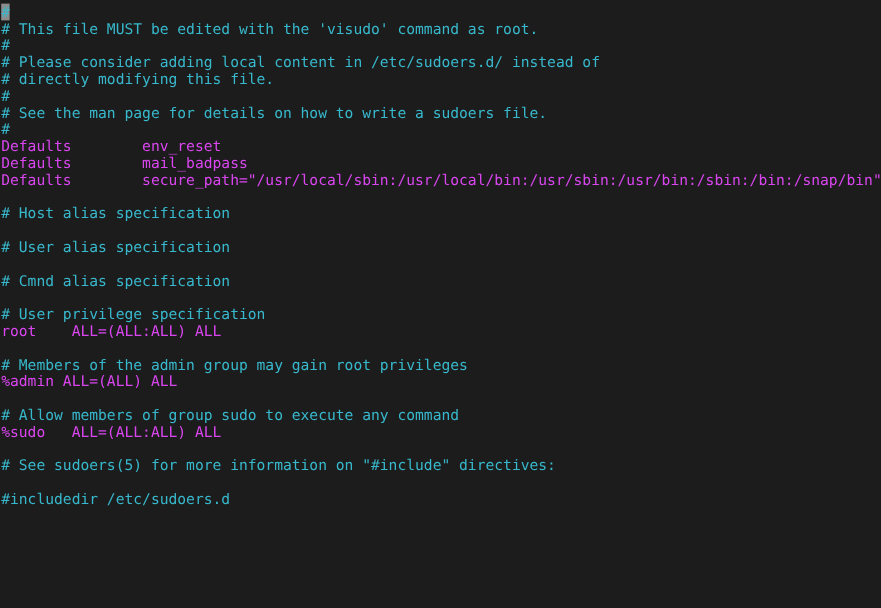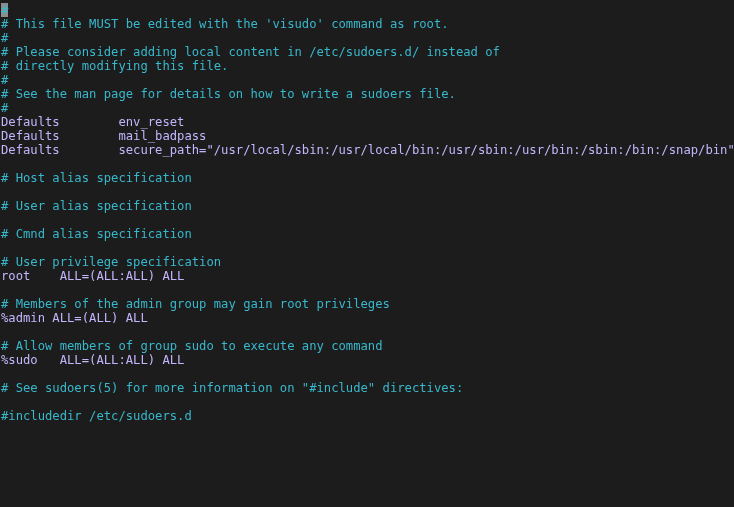--- a/index.html
+++ b/index.html
@@ -39,21 +39,21 @@
   }
 
   .line {
     height: 14px;
     line-height: 14px;
     white-space: pre;
     font-variant-ligatures: none;
   }
 
   .comment { color: #38b8cc; }
-  .directive { color: #c4b5fd; }
+  .directive { color: #d946ef; }
   .blank { color: transparent; }
 
   
   .cursor-cell {
     background: #8c8c8c;
     color: #38b8cc;
     display: inline-block;
     width: 7.32px;
   }
 </style>

